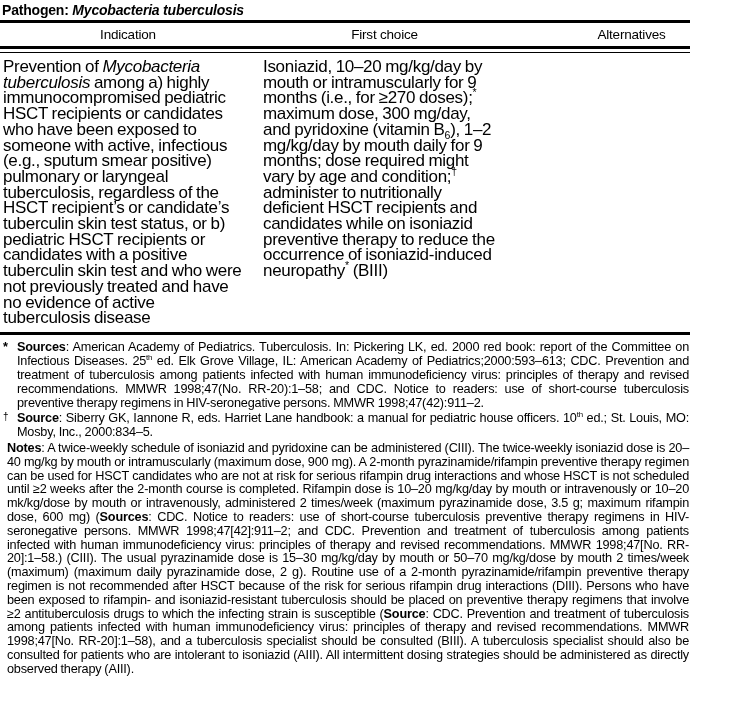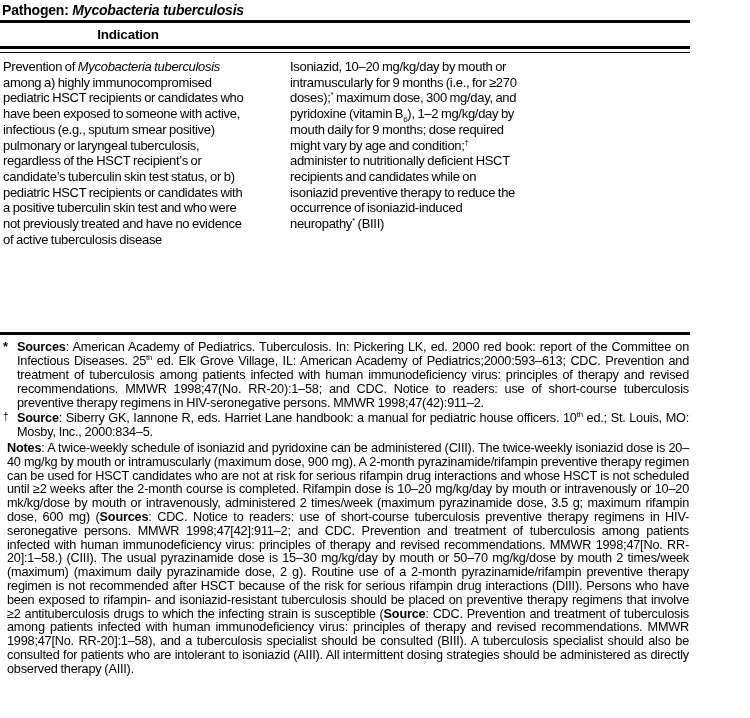--- a/index.html
+++ b/index.html
@@ -27,47 +27,46 @@
 
   .rule-heavy {
     height: 0;
     border-top: 3px solid #000;
     margin-top: 2px;
   }
 
   .thead {
     display: grid;
     grid-template-columns: 256px 257px 237px;
-    font-weight: bold;
+    font-weight: normal;
     font-size: 13.5px;
     line-height: 16px;
     padding: 4px 0 3px 0;
     letter-spacing: -0.2px;
   }
   .th { text-align: center; }
 
   .double-rule {
     height: 3px;
     border-top: 3px solid #000;
     border-bottom: 1px solid #000;
   }
 
   .tbody {
     display: grid;
     grid-template-columns: 256px 257px 237px;
     box-sizing: border-box;
     min-height: 277px;
     max-height: 277px;
     overflow: hidden;
-    font-size: 13px;
+    font-size: 17px;
     line-height: 15.7px;
     letter-spacing: -0.3px;
     word-spacing: -0.6px;
     padding-top: 6px;
-    gap: 27px;
   }
   .td1 { padding: 0 12px 0 3px; }
   .td2 { padding: 0 18px 0 7px; }
   .td3 { padding: 0 4px 0 4px; }
 
   .footnotes {
     font-size: 12.7px;
     line-height: 14px;
     letter-spacing: -0.2px;
     word-spacing: -0.4px;
@@ -109,20 +108,22 @@
 <div class="page">
 
   <div class="pathogen">
     <span class="b">Pathogen: </span><span class="b i">Mycobacteria tuberculosis</span>
   </div>
 
   <div class="rule-heavy"></div>
 
   <div class="thead">
     <div class="th">Indication</div>
+    <div class="th">First choice</div>
+    <div class="th">Alternatives</div>
   </div>
 
   <div class="double-rule"></div>
 
   <div class="tbody">
     <div class="td td1"><span>Prevention of </span><span class="i">Mycobacteria tuberculosis</span><span> among a) highly immunocompromised pediatric HSCT recipients or candidates who have been exposed to someone with active, infectious (e.g., sputum smear positive) pulmonary or laryngeal tuberculosis, regardless of the HSCT recipient’s or candidate’s tuberculin skin test status, or b) pediatric HSCT recipients or candidates with a positive tuberculin skin test and who were not previously treated and have no evidence of active tuberculosis disease</span></div>
     <div class="td td2"><span>Isoniazid, 10–20 mg/kg/day by mouth or intramuscularly for 9 months (i.e., for ≥270 doses);</span><sup>*</sup><span> maximum dose, 300 mg/day, and pyridoxine (vitamin B</span><sub>6</sub><span>), 1–2 mg/kg/day by mouth daily for 9 months; dose required might vary by age and condition;</span><sup>†</sup><span> administer to nutritionally deficient HSCT recipients and candidates while on isoniazid preventive therapy to reduce the occurrence of isoniazid-induced neuropathy</span><sup>*</sup><span> (BIII)</span></div>
   </div>
 
   <div class="rule-heavy"></div>

